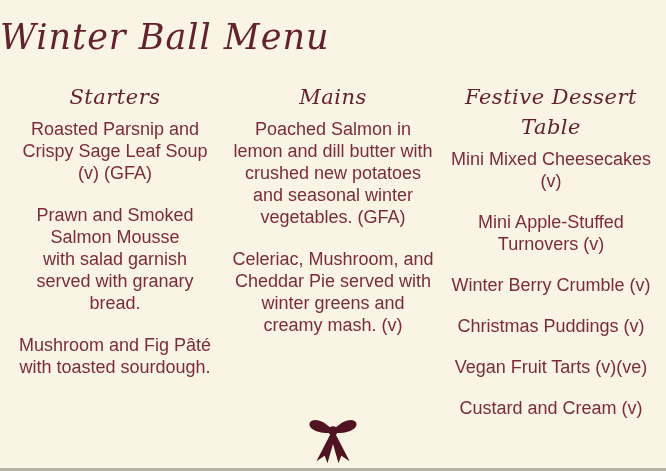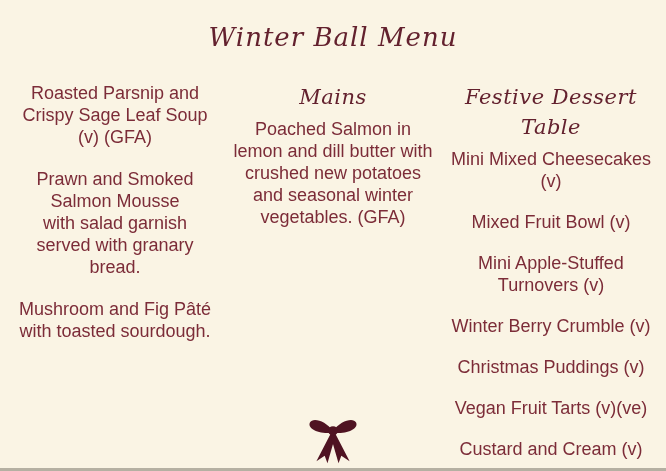--- a/index.html
+++ b/index.html
@@ -13,25 +13,24 @@
   .page {
     position: relative;
     width: 666px;
     height: 471px;
     background: #faf4e4;
     box-sizing: border-box;
     padding-top: 14px;
   }
   .title {
     margin: 0;
-    text-align: center;
     font-family: "DejaVu Serif", serif;
     font-style: italic;
     font-weight: normal;
-    font-size: 26px;
+    font-size: 35px;
     line-height: 46px;
     letter-spacing: 1px;
     color: #63212e;
   }
   .columns {
     display: flex;
     margin-top: 22px;
     padding: 0 6px;
   }
   .column {
@@ -79,35 +78,36 @@
 </head>
 <body>
 
 <div class="page">
 
   <h1 class="title">Winter Ball Menu</h1>
 
   <div class="columns">
 
     <section class="column column-starters">
+      <h2 class="col-header">Starters</h2>
       <p class="item">Roasted Parsnip and Crispy Sage Leaf Soup (v) (GFA)</p>
       <p class="item">Prawn and Smoked Salmon Mousse
 with salad garnish served with granary bread.</p>
       <p class="item">Mushroom and Fig Pâté with toasted sourdough.</p>
     </section>
 
     <section class="column column-mains">
       <h2 class="col-header">Mains</h2>
       <p class="item">Poached Salmon in lemon and dill butter with crushed new potatoes and seasonal winter vegetables. (GFA)</p>
+      <p class="item">Celeriac, Mushroom, and Cheddar Pie served with winter greens and creamy mash. (v)</p>
     </section>
 
     <section class="column column-desserts">
       <h2 class="col-header">Festive Dessert Table</h2>
       <p class="item">Mini Mixed Cheesecakes (v)</p>
-      <p class="item">Mixed Fruit Bowl (v)</p>
       <p class="item">Mini Apple-Stuffed Turnovers (v)</p>
       <p class="item">Winter Berry Crumble (v)</p>
       <p class="item">Christmas Puddings (v)</p>
       <p class="item">Vegan Fruit Tarts (v)(ve)</p>
       <p class="item">Custard and Cream (v)</p>
     </section>
 
   </div>
 
   <div class="bow">

